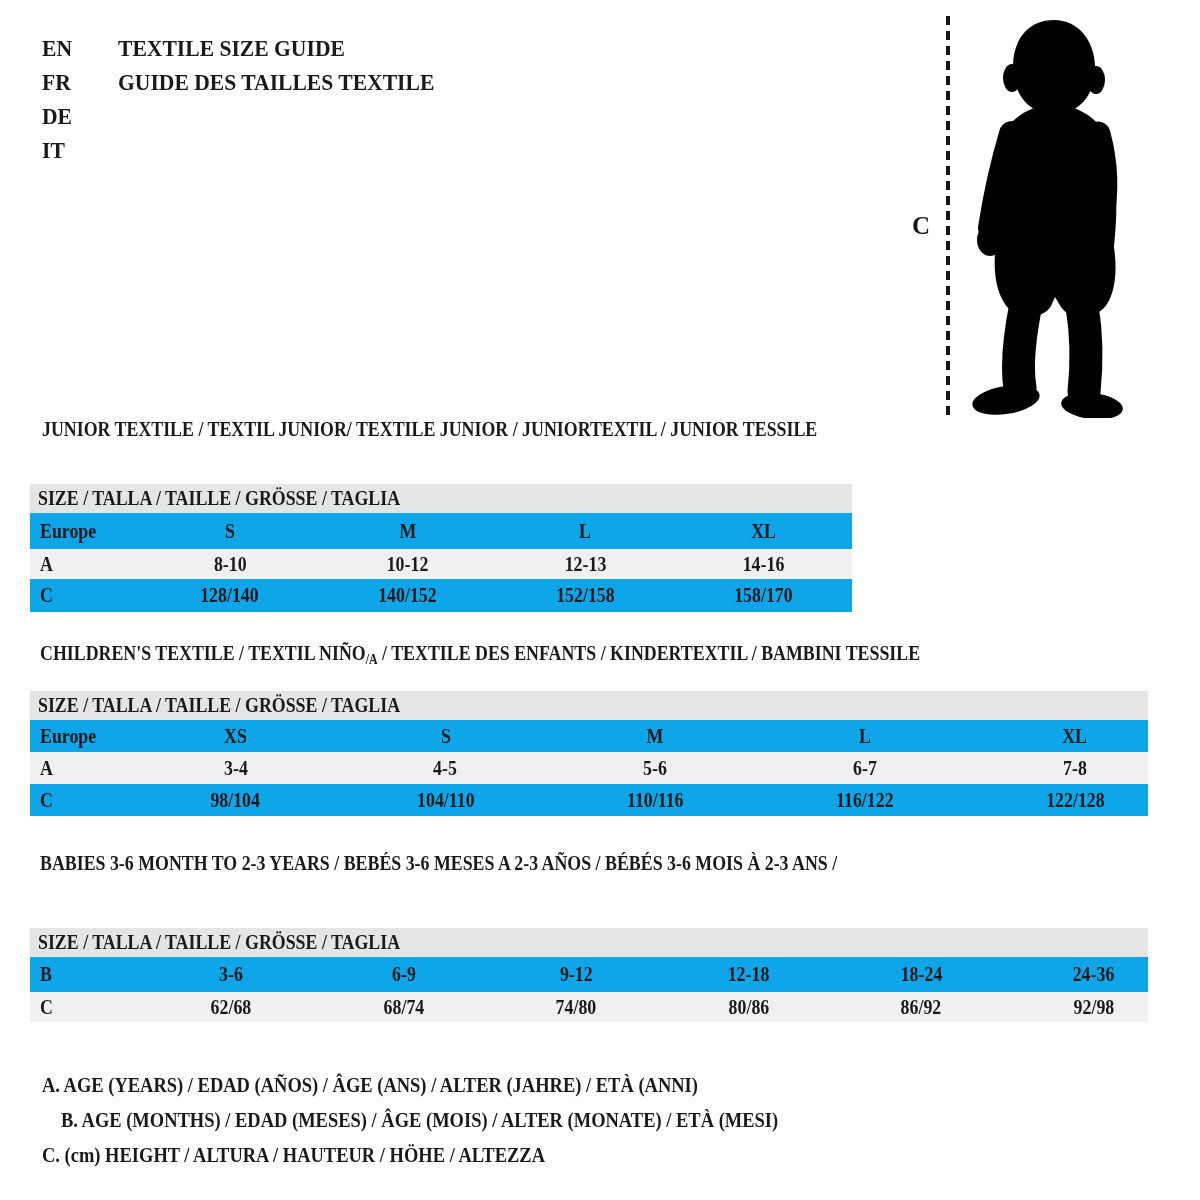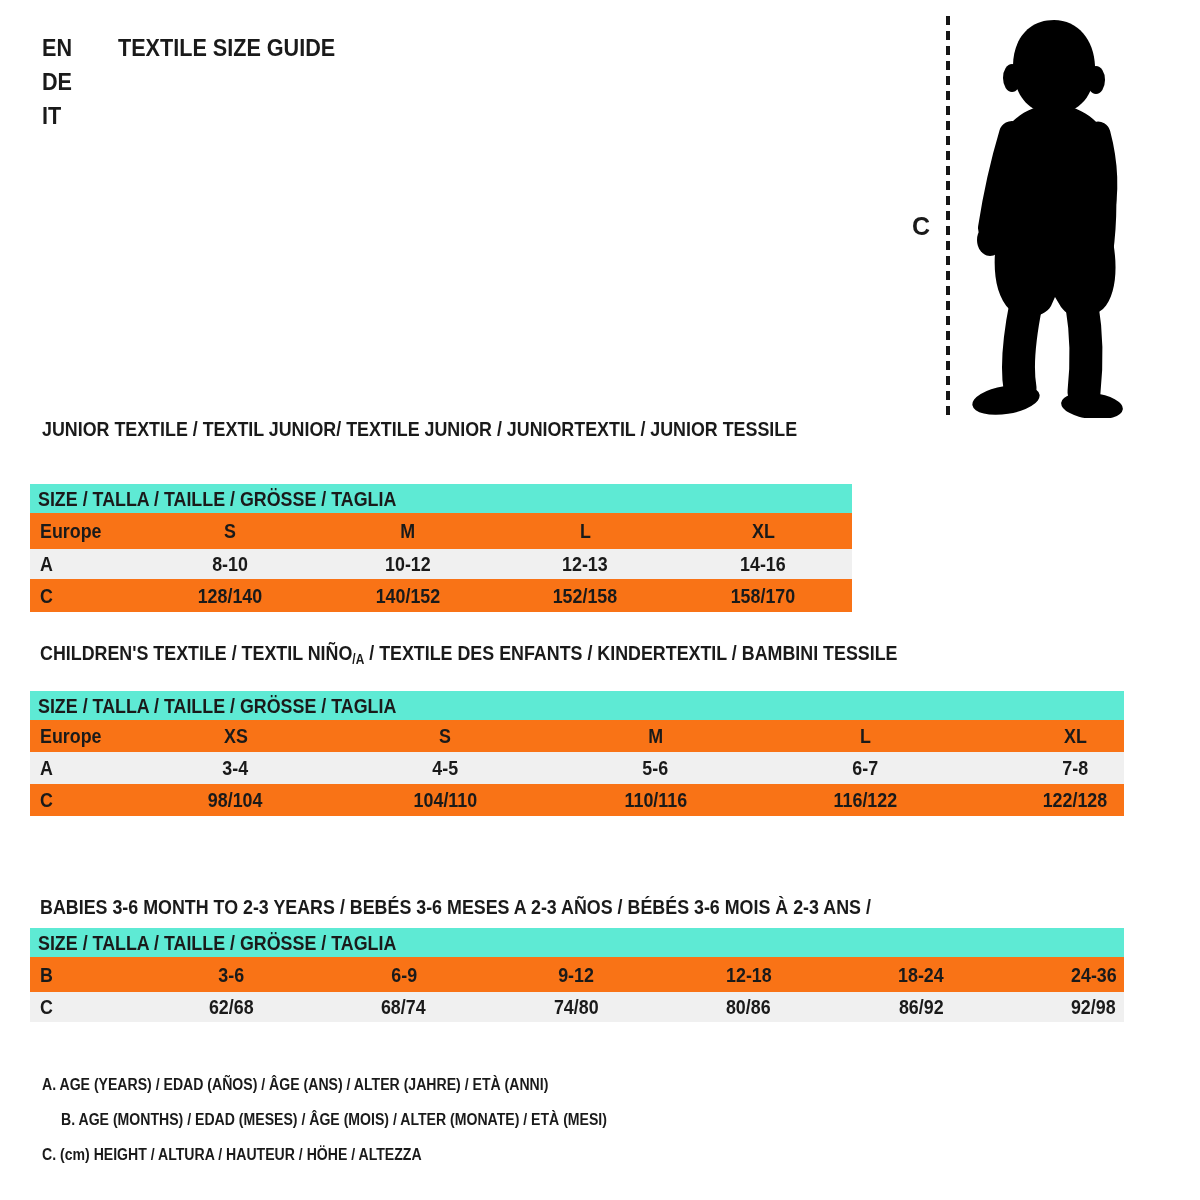--- a/index.html
+++ b/index.html
@@ -2,23 +2,24 @@
 <html><head>
 <meta charset="utf-8">
 <style>
   html, body { margin: 0; padding: 0; background: #ffffff; }
   #canvas {
     position: relative;
     width: 1124px;
     height: 1200px;
     background: #ffffff;
     overflow: hidden;
-    font-family: Liberation Sans, sans-serif;
+    font-family: Liberation Serif, serif;
     font-weight: 700;
     color: #1a1a1a;
+    padding-left: 24px;
   }
   
   .t  { display: inline-block; transform: scaleX(0.85); transform-origin: 0 50%; white-space: nowrap; }
   .tc { display: inline-block; transform: scaleX(0.85); transform-origin: 50% 50%; white-space: nowrap; }
 
   
   .langs { position: absolute; left: 42px; top: 31px; }
   .lang-row { display: flex; height: 34px; align-items: center; font-size: 24px; }
   .lang-code { width: 76px; }
   .lang-row .t { transform: scaleX(0.9); }
@@ -30,48 +31,52 @@
   }
   .figure-label { position: absolute; left: 912px; top: 212px; font-size: 25px; }
   .silhouette { position: absolute; left: 966px; top: 14px; width: 168px; height: 404px; }
 
   
   .sec-title { position: absolute; margin: 0; font-size: 21px; line-height: 22px; font-weight: 700; }
   .sub-part { font-size: 14px; position: relative; top: 4px; }
 
   
   .size-bar {
-    position: absolute; height: 29px; background: #5eead4;
+    position: absolute; height: 29px; background: #e5e5e5;
     display: flex; align-items: center; padding-left: 8px; box-sizing: border-box;
     font-size: 21px;
   }
 
   
   .size-table {
     position: absolute; border-collapse: collapse; table-layout: fixed;
     font-size: 21px; color: #1a1a1a;
   }
   .size-table td { padding: 0; vertical-align: middle; text-align: center; }
   .size-table td.lbl { text-align: left; padding-left: 10px; }
   .row-gray td { background: #f0f0f0; }
-  .row-white td { background: #f97316; margin-top: 42px; }
-
-  
-  .legend-line { position: absolute; left: 42px; font-size: 16px; line-height: 22px; }
+  .row-white td { background: #0ea5e9; margin-top: 42px; }
+
+  
+  .legend-line { position: absolute; left: 42px; font-size: 21px; line-height: 22px; }
   .legend-line .t { transform: scaleX(0.88); }
 </style>
 </head>
 <body>
 
 <div id="canvas">
 
   <div class="langs">
     <div class="lang-row">
       <span class="lang-code"><span class="t">EN</span></span>
       <span><span class="t">TEXTILE SIZE GUIDE</span></span>
+    </div>
+    <div class="lang-row">
+      <span class="lang-code"><span class="t">FR</span></span>
+      <span><span class="t">GUIDE DES TAILLES TEXTILE</span></span>
     </div>
     <div class="lang-row">
       <span class="lang-code"><span class="t">DE</span></span>
     </div>
     <div class="lang-row">
       <span class="lang-code"><span class="t">IT</span></span>
     </div>
   </div>
 
   <div class="dash-line"></div>
@@ -168,21 +173,21 @@
       <td class="lbl"><span class="t">C</span></td>
       <td><span class="tc">98/104</span></td>
       <td><span class="tc">104/110</span></td>
       <td><span class="tc">110/116</span></td>
       <td><span class="tc">116/122</span></td>
       <td><span class="tc">122/128</span></td>
     </tr>
   </tbody>
     </table>
 
-  <h2 class="sec-title" style="left:40px; top:852px;margin-top:44px;">
+  <h2 class="sec-title" style="left:40px; top:852px;">
     <span class="t">BABIES 3-6 MONTH TO 2-3 YEARS / BEBÉS 3-6 MESES A 2-3 AÑOS / BÉBÉS 3-6 MOIS À 2-3 ANS /</span>
   </h2>
   <div class="size-bar" style="left:30px; top:928px; width:1150px;">
     <span class="t">SIZE / TALLA / TAILLE / GRÖSSE / TAGLIA</span>
   </div>
   <table class="size-table" style="left:30px; top:957px; width:1150px;">
     <colgroup>
         <col style="width:10%">
         <col style="width:15%">
         <col style="width:15%">

